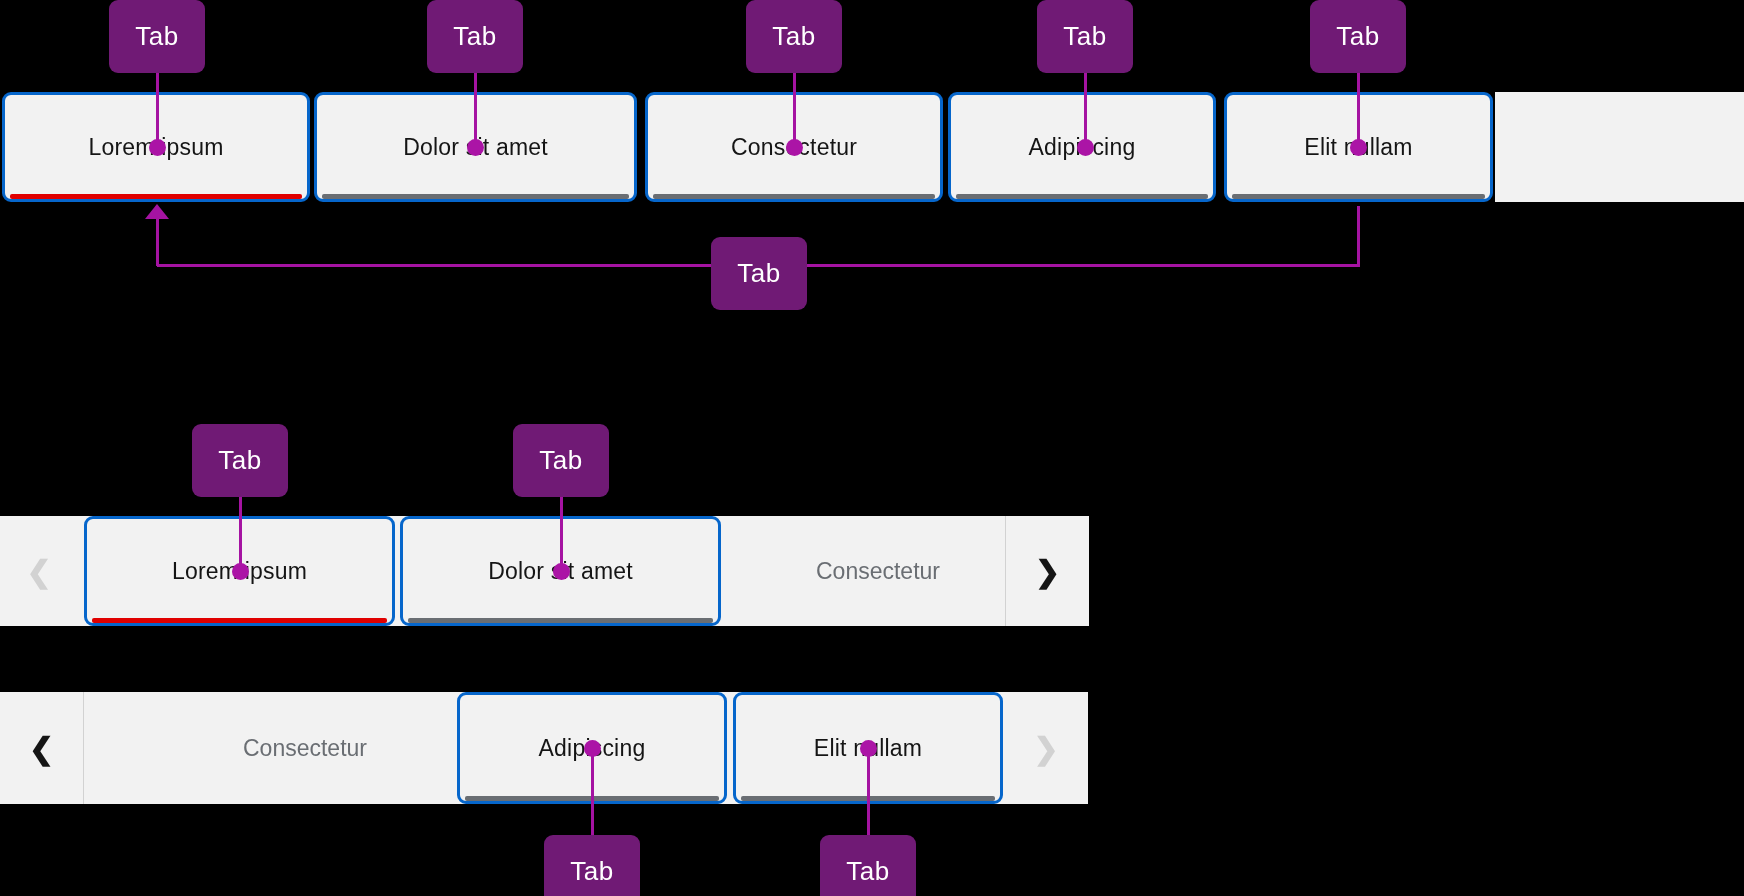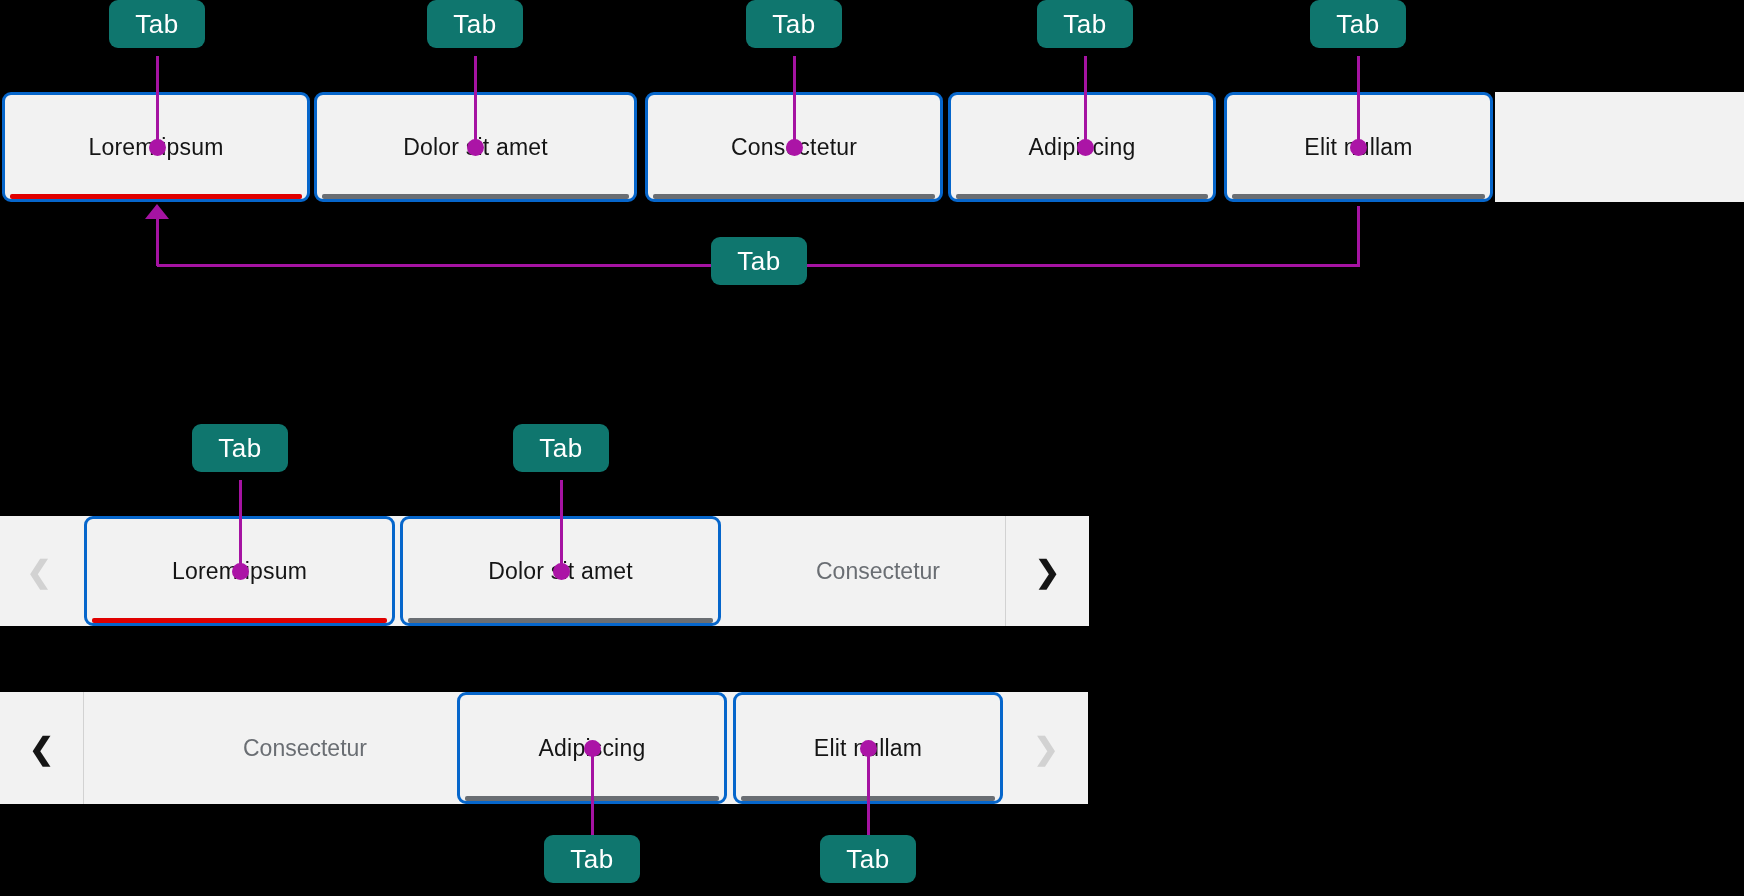--- a/index.html
+++ b/index.html
@@ -18,21 +18,21 @@
   .filler{position:absolute;background:#f2f2f2;}
   .ovl{position:absolute;top:0;bottom:0;display:flex;align-items:center;justify-content:center;
        font-size:23px;color:#6a6e73;}
   .chev{position:absolute;top:0;bottom:0;display:flex;align-items:center;justify-content:center;
         font-size:30px;font-weight:bold;cursor:pointer;}
   .chev.on{color:#151515;}
   .chev.off{color:#d2d2d2;}
   .divider{position:absolute;top:0;bottom:0;width:1px;background:#d2d2d2;}
 
   
-  .badge{position:absolute;width:96px;height:48px;background:#0f766e;border-radius:9px;
+  .badge{position:absolute;width:96px;height:73px;background:#701a75;border-radius:9px;
          display:flex;align-items:center;justify-content:center;color:#fff;font-size:26px;
          letter-spacing:.5px;z-index:5;}
   .vline{position:absolute;width:3px;background:#a513a2;z-index:4;}
   .hline{position:absolute;height:3px;background:#a513a2;z-index:4;}
   .dot{position:absolute;width:17px;height:17px;border-radius:50%;background:#ab14a6;z-index:6;}
   .arrow-up{position:absolute;width:0;height:0;border-left:12px solid transparent;
             border-right:12px solid transparent;border-bottom:15px solid #a513a2;z-index:4;}
 </style>
 </head>
 <body>

